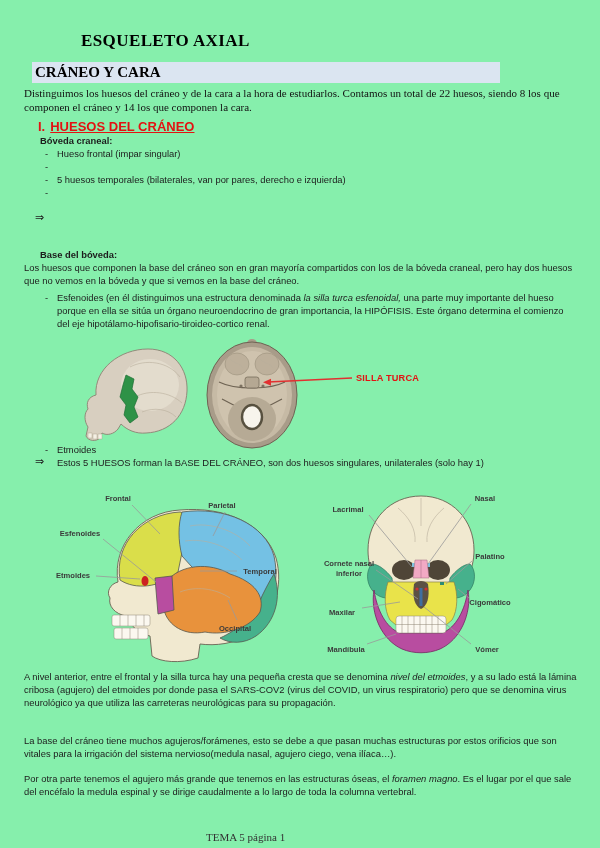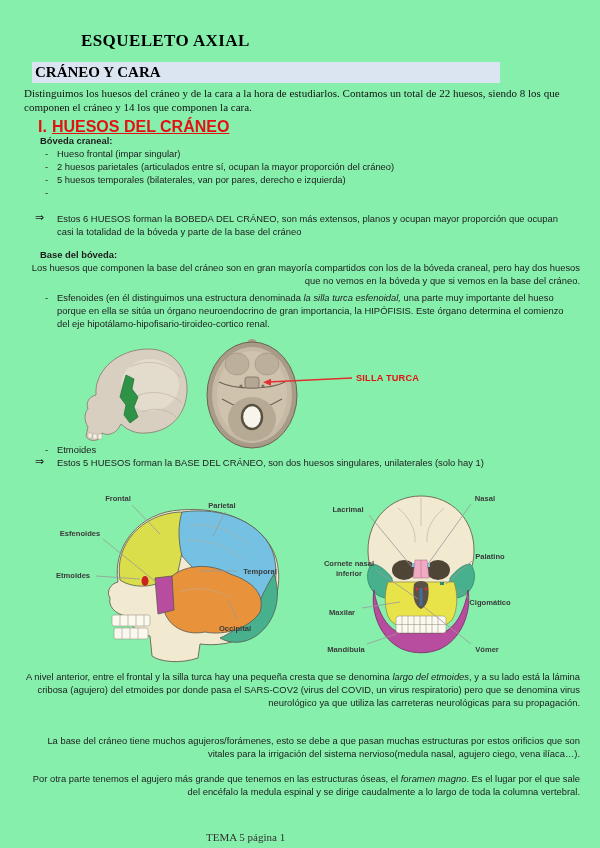--- a/index.html
+++ b/index.html
@@ -16,29 +16,29 @@
   }
   .section-bar {
     left:24px; top:62px; width:468px; height:21px; background:#dbe5f1;
     font-family:"Liberation Serif", serif; font-size:15px; font-weight:bold;
     line-height:21px; padding-left:3px; color:#000;margin-left:8px;
   }
   .intro {
     left:24px; top:86px; width:554px; font-family:"Liberation Serif", serif;
     font-size:11px; line-height:14px; color:#111;
   }
-  .sub-red { left:38px; top:120px; font-weight:700; font-size:16px; color:#e31212; }
+  .sub-red { left:38px; top:120px; font-weight:700; font-size:13px; color:#e31212; }
   .sub-red .num { margin-right:5px; }
   .sub-red .t { text-decoration:underline; }
   .blabel { left:24px; font-weight:700;padding-left:16px; }
   .li { left:24px; width:552px; padding-left:33px; position:absolute; }
   .li .mark { position:absolute; left:21px; top:0; }
   .arrow-row { left:24px; width:552px; padding-left:33px; position:absolute; }
   .arrow-row .mark { position:absolute; left:11px; top:-1px; font-size:11px; }
-  .para { left:24px; width:556px; position:absolute;text-align:right; }
+  .para { left:24px; width:556px; position:absolute; }
   .footer {
     left:206px; top:831px; font-family:"Liberation Serif", serif;
     font-size:11px; color:#333;
   }
   .fig-label { font:700 7.6px "Liberation Sans", sans-serif; fill:#3b3b3b; }
   .silla-label { font:700 9.2px "Liberation Sans", sans-serif; letter-spacing:.2px; }
   .leader { stroke:#999; stroke-width:.8; fill:none; }
   .suture { stroke:#b9af9c; stroke-width:.6; fill:none; }
   .bone-line { stroke:#6e6353; fill:none; }
   i { font-style:italic; }
@@ -59,33 +59,31 @@
   </div>
 
   <div class="abs blabel" style="top:134px">Bóveda craneal:</div>
 
   <div class="li" style="top:147px">
     <span class="mark">-</span>
     <span>Hueso frontal (impar singular)</span>
   </div>
   <div class="li" style="top:160px">
     <span class="mark">-</span>
-    <span>2 huesos parietales (articulados entre sí, ocupan la mayor proporción del cráneo)</span>
   </div>
   <div class="li" style="top:173px">
     <span class="mark">-</span>
     <span>5 huesos temporales (bilaterales, van por pares, derecho e izquierda)</span>
   </div>
   <div class="li" style="top:186px; width:465px">
     <span class="mark">-</span>
   </div>
 
   <div class="arrow-row" style="top:212px">
     <span class="mark">⇒</span>
-    <span>Estos 6 HUESOS forman la BOBEDA DEL CRÁNEO, son más extensos, planos y ocupan mayor proporción que ocupan casi la totalidad de la bóveda y parte de la base del cráneo</span>
   </div>
 
   <div class="abs blabel" style="top:248px">Base del bóveda:</div>
 
   <div class="abs para" style="top:261px">Los huesos que componen la base del cráneo son en gran mayoría compartidos con los de la bóveda craneal, pero hay dos huesos que no vemos en la bóveda y que si vemos en la base del cráneo.</div>
 
   <div class="li" style="top:291px; width:550px">
     <span class="mark">-</span>
     <span>Esfenoides (en él distinguimos una estructura denominada </span><i>la silla turca esfenoidal,</i><span> una parte muy importante del hueso porque en ella se sitúa un órgano neuroendocrino de gran importancia, la HIPÓFISIS. Este órgano determina el comienzo del eje hipotálamo-hipofisario-tiroideo-cortico renal.</span>
   </div>
@@ -222,21 +220,21 @@
     <text x="29" y="80" text-anchor="middle" class="fig-label">Cornete nasal</text>
     <text x="29" y="90" text-anchor="middle" class="fig-label">inferior</text>
     <text x="170" y="73" text-anchor="middle" class="fig-label">Palatino</text>
     <text x="170" y="119" text-anchor="middle" class="fig-label">Cigomático</text>
     <text x="22" y="129" text-anchor="middle" class="fig-label">Maxilar</text>
     <text x="26" y="166" text-anchor="middle" class="fig-label">Mandíbula</text>
     <text x="167" y="166" text-anchor="middle" class="fig-label">Vómer</text>
   </svg>
 
   <div class="abs para" style="top:670px">
-    <span>A nivel anterior, entre el frontal y la silla turca hay una pequeña cresta que se denomina </span><i>largo del etmoides</i><span>, y a su lado está la lámina cribosa (agujero) del etmoides por donde pasa el SARS-COV2 (virus del COVID, un virus respiratorio) pero que se denomina virus neurológico ya que utiliza las carreteras neurológicas para su propagación.</span>
+    <span>A nivel anterior, entre el frontal y la silla turca hay una pequeña cresta que se denomina </span><i>nivel del etmoides</i><span>, y a su lado está la lámina cribosa (agujero) del etmoides por donde pasa el SARS-COV2 (virus del COVID, un virus respiratorio) pero que se denomina virus neurológico ya que utiliza las carreteras neurológicas para su propagación.</span>
   </div>
 
   <div class="abs para" style="top:772px">
     <span>Por otra parte tenemos el agujero más grande que tenemos en las estructuras óseas, el </span><i>foramen magno</i><span>. Es el lugar por el que sale del encéfalo la medula espinal y se dirige caudalmente a lo largo de toda la columna vertebral.</span>
   </div>
 
   <div class="abs para" style="top:734px">La base del cráneo tiene muchos agujeros/forámenes, esto se debe a que pasan muchas estructuras por estos orificios que son vitales para la irrigación del sistema nervioso(medula nasal, agujero ciego, vena ilíaca…).</div>
 
   <div class="abs footer">TEMA 5 página 1</div>
 

